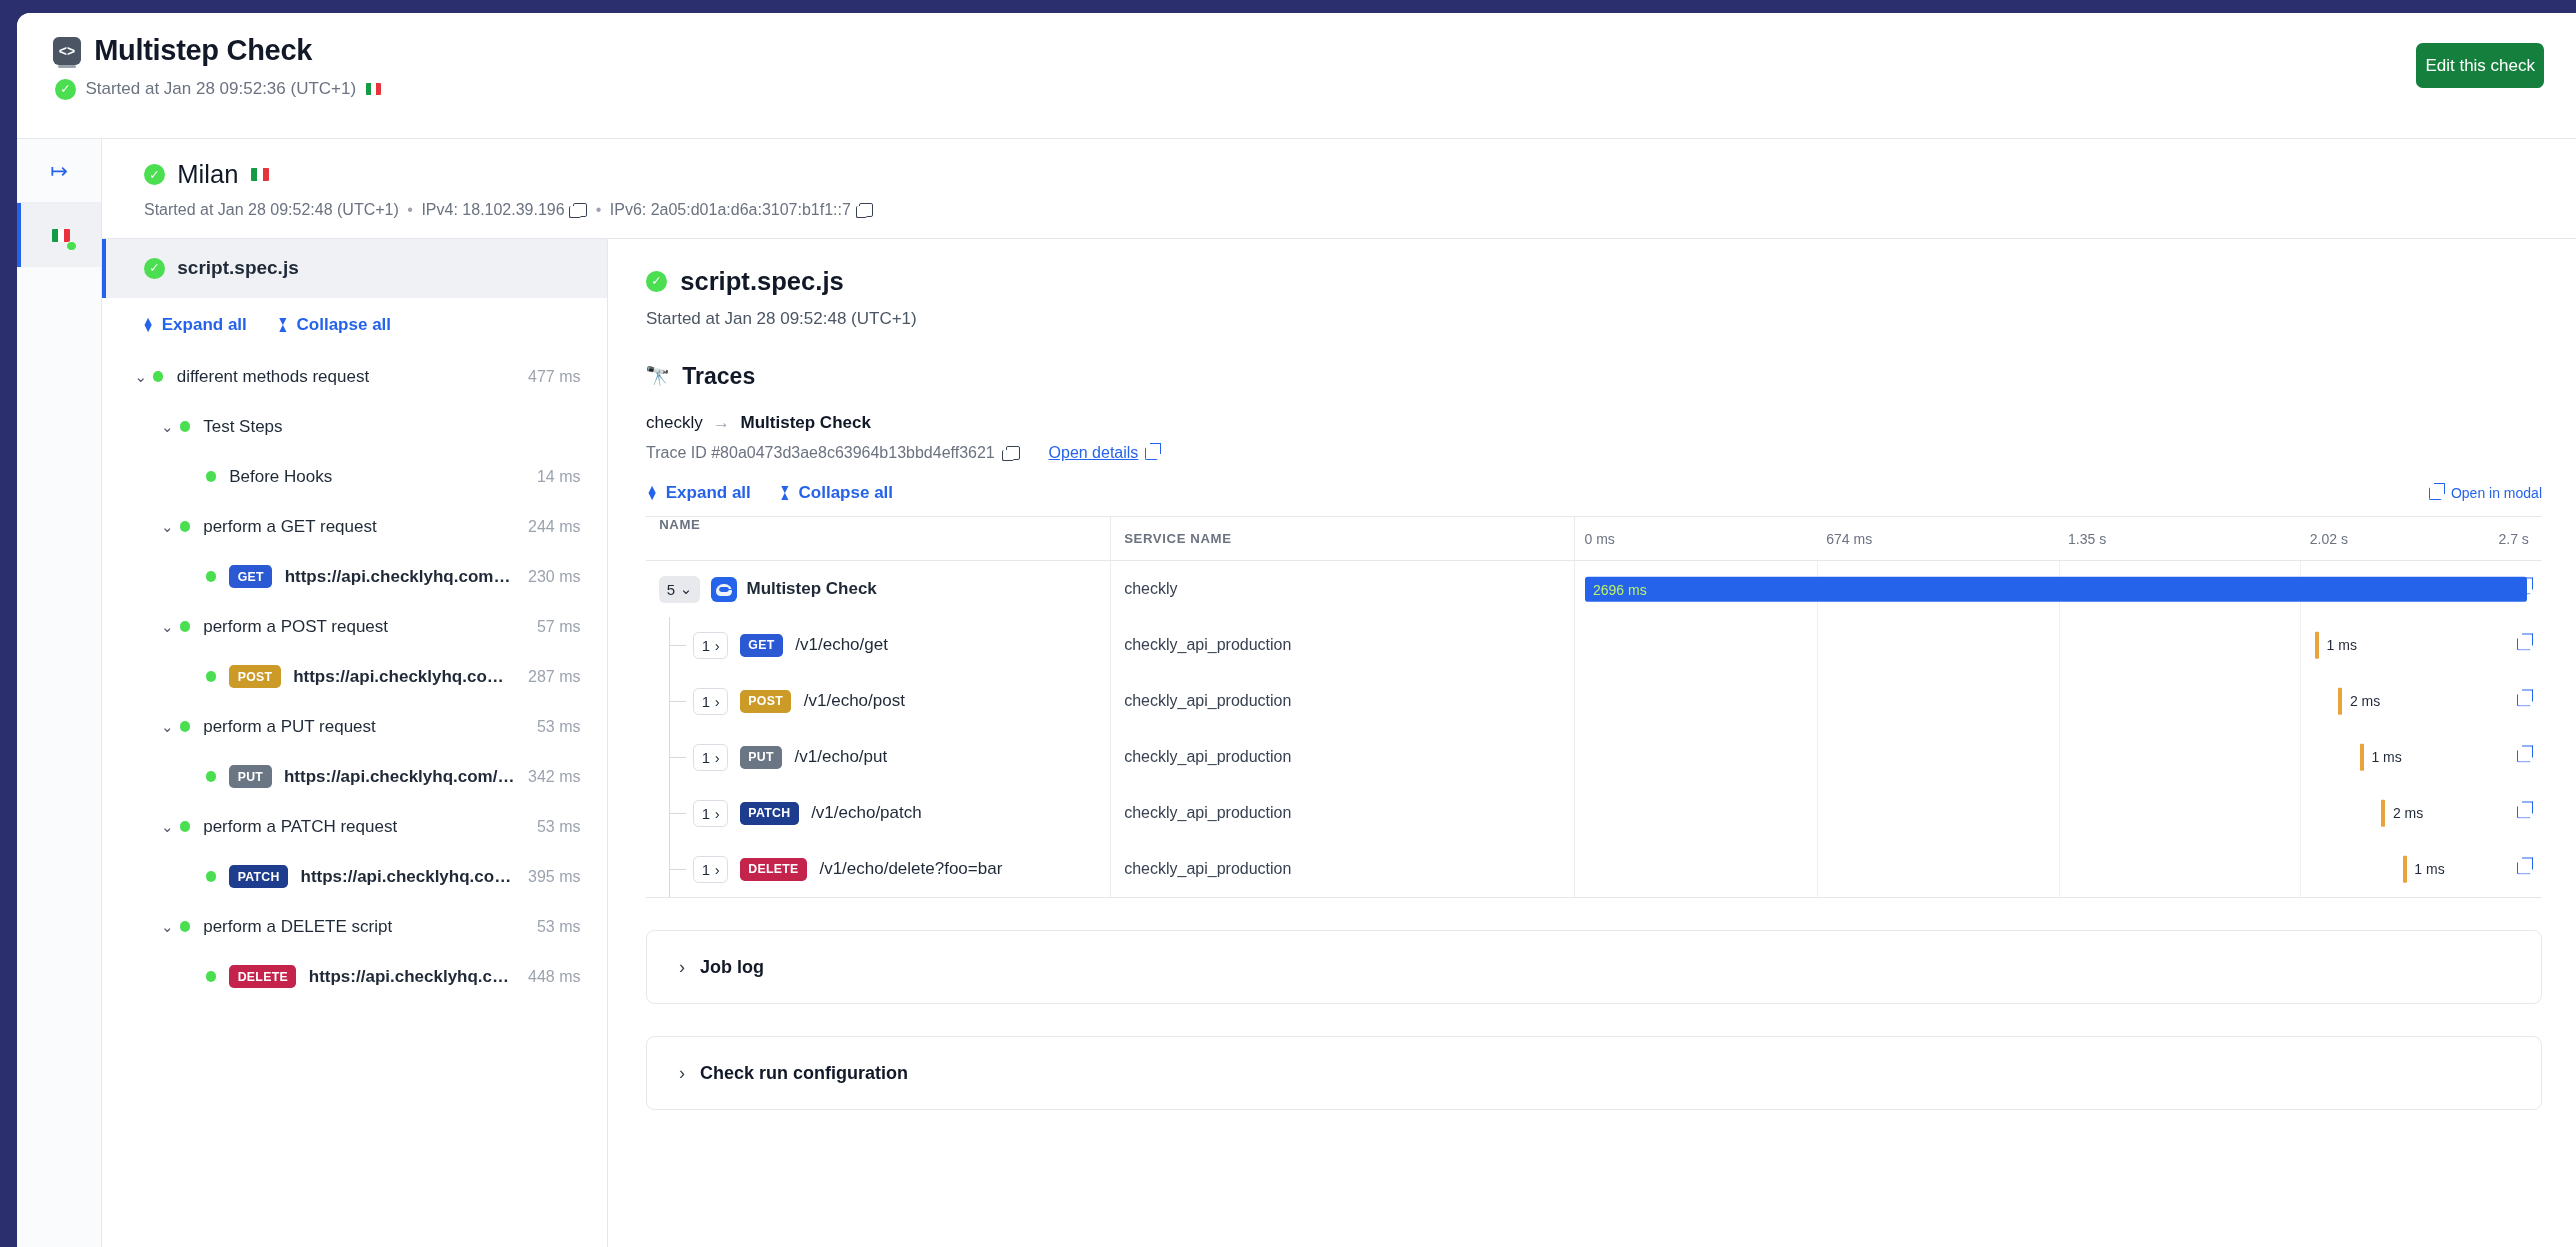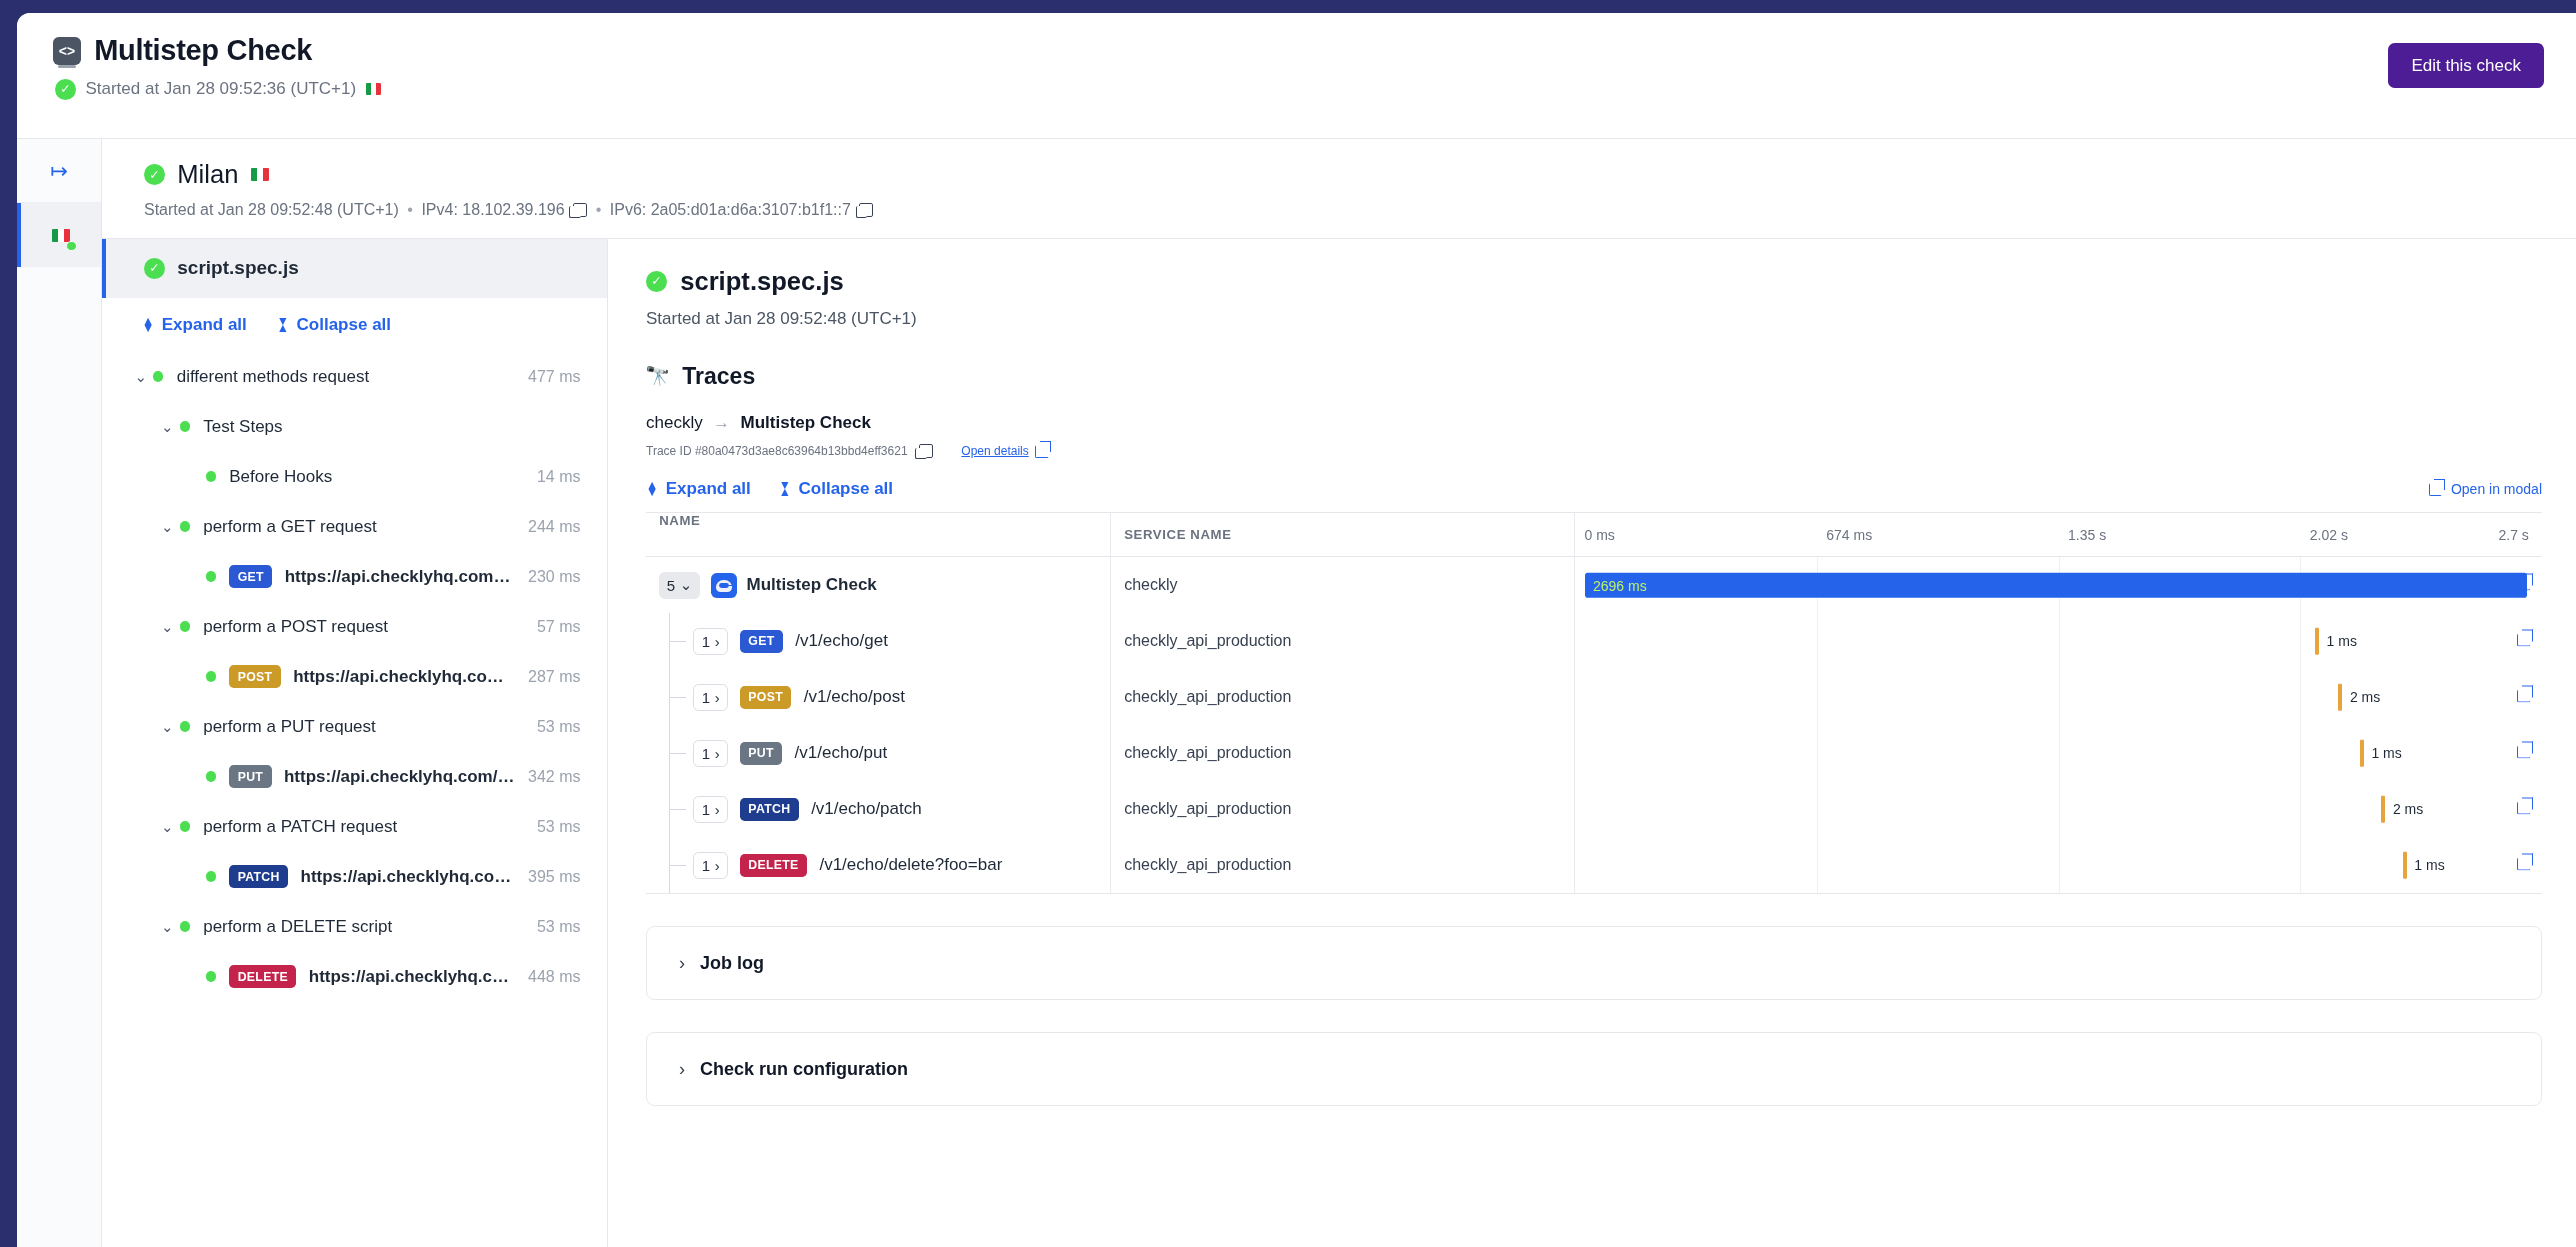--- a/index.html
+++ b/index.html
@@ -55,22 +55,22 @@
   }
   .sub-text { font-size: 17px; color: #6b7280; }
   .flag {
     display: inline-block; width: 18px; height: 13.2px;
     background: linear-gradient(to right,#159b45 0 33.3%,#ffffff 33.3% 66.6%,#e8323c 66.6% 100%);
     border-radius: 0.9px; flex: none;
   }
   .flag.sm { width: 15px; height: 11.4px; }
   .edit-btn {
     position: absolute; right: 32px; top: 30px;
-    background: #4c1d95; color: #fff; border: none;
-    border-radius: 6.6px; padding: 0 23px; height: 45px;
+    background: #15803d; color: #fff; border: none;
+    border-radius: 6.6px; padding: 0 9px; height: 45px;
     font-size: 17px; font-family: inherit; cursor: pointer;
     font-weight: 400;
   }
   
   .body {
     position: absolute; left: 0; right: 0; top: 125px; bottom: 0;
     display: flex;
     border-top: 0.9px solid #e5e7eb;
   }
   
@@ -194,21 +194,21 @@
   .telescope {
     font-size: 20px; transform: rotate(-8deg); display: inline-block;
     color: #4b5563;
   }
   .crumb { margin-top: 23px; font-size: 17px; color: #111827; }
   .crumb .dim { color: #111827; }
   .crumb .arrow { color: #9ca3af; margin: 0 5.7px; }
   .crumb .strong { font-weight: 700; }
   .traceid-row {
     margin-top: 11.4px; display: flex; align-items: center; gap: 11.4px;
-    font-size: 12px; color: #6b7280;
+    font-size: 16px; color: #6b7280;
   }
   .open-details {
     color: #2563eb; text-decoration: underline; cursor: pointer;
     display: inline-flex; align-items: center; gap: 6.6px; margin-left: 17px;
   }
   .ext-ico {
     display: inline-block; width: 13.2px; height: 13.2px; position: relative;
     border: 1.7px solid currentColor; border-radius: 1.9px;
     border-top-color: transparent; border-right-color: transparent;
   }

